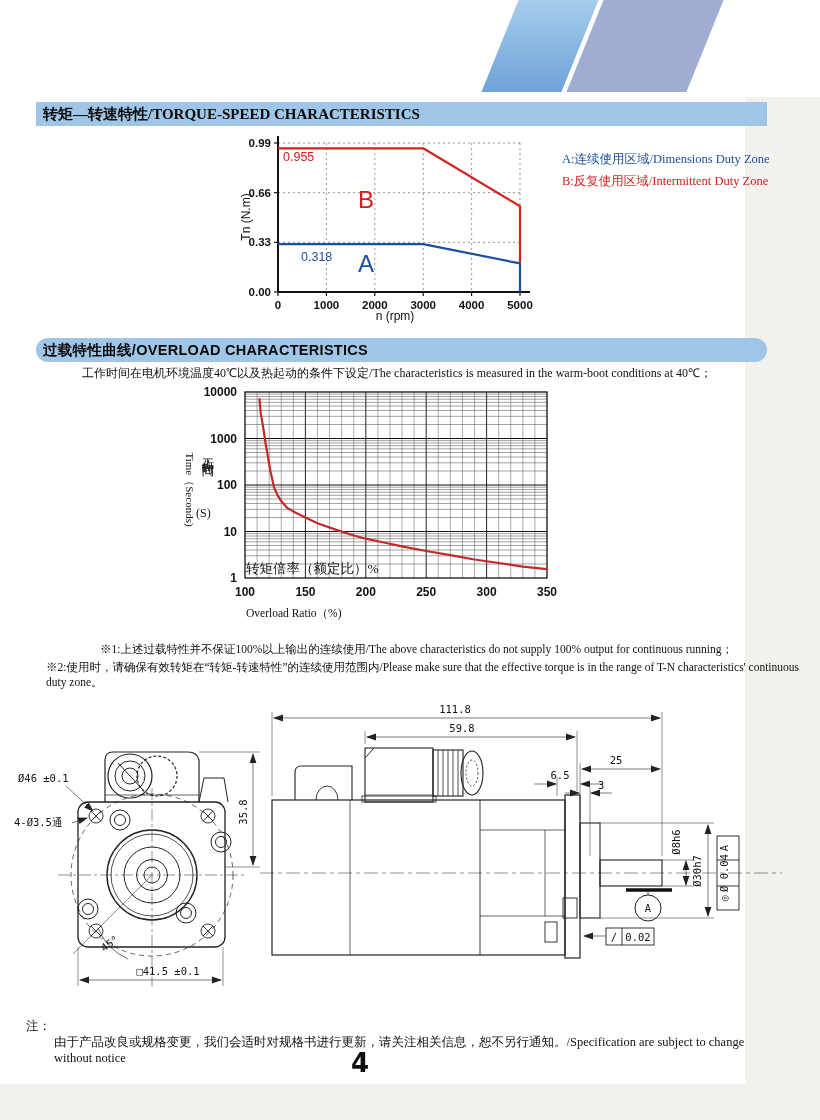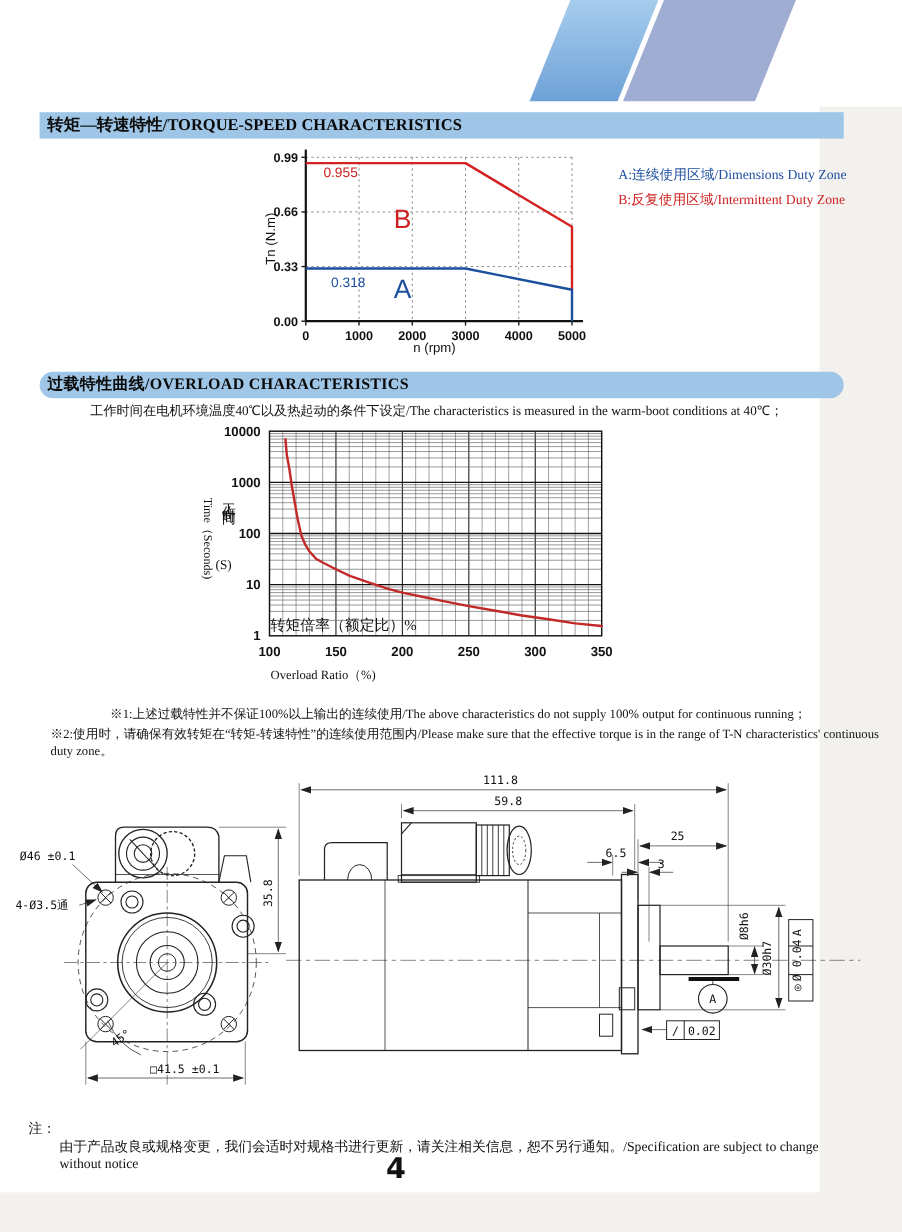--- a/index.html
+++ b/index.html
@@ -11,21 +11,21 @@
     background:linear-gradient(97deg,#54284 0%,#4f77bc 0%,#4169b2 33%,#33549f 47%,#20368a 58%,#101c60 74%,#15256e 100%);}
   .banner .stripe1{position:absolute;left:500px;top:-12px;width:80px;height:116px;
     transform:skewX(-22deg);background:linear-gradient(180deg,#a9d0ef,#5f97d2);opacity:.95;}
   .banner .stripe2{position:absolute;left:585px;top:-12px;width:120px;height:116px;
     transform:skewX(-22deg);background:#2c4a9c;opacity:.45;}
   .banner .glow{position:absolute;border-radius:50%;
     background:radial-gradient(circle,rgba(255,255,255,.95) 0%,rgba(255,255,255,0) 70%);}
   
   .secbar{left:8px;width:731px;height:24px;background:#9fc6e6;
     font-weight:bold;font-size:15px;line-height:24px;padding-left:7px;box-sizing:border-box;color:#0a0a0a;margin-left:28px;}
-  .secbar.gothic{font-family:Liberation Serif, serif;font-size:14.5px;letter-spacing:.3px;border-radius:12px;}
+  .secbar.gothic{font-family:Liberation Sans, sans-serif;font-size:14.5px;letter-spacing:.3px;border-radius:12px;}
   
   svg{position:absolute;overflow:visible;}
   .tick{font:700 11.5px "Liberation Sans",sans-serif;fill:#111;}
   .tick2{font:700 12px "Liberation Sans",sans-serif;fill:#111;}
   .axis-title{font-family:"Liberation Sans",sans-serif;font-size:12px;color:#111;text-align:center;}
   .rot-ccw{transform:rotate(-90deg);}
   .rot-cw{transform:rotate(90deg);}
   .vlabel{writing-mode:vertical-rl;letter-spacing:2px;font-size:12.5px;font-family:"Liberation Serif",serif;}
   .red{color:#cf2020;}
   .blue{color:#1d4fa0;}
@@ -94,21 +94,21 @@
       <text x="41" y="66.66666666666666" text-anchor="end" class="tick">0.66</text>
       <line x1="44" y1="13" x2="48" y2="13" stroke="#111" stroke-width="1.2"></line>
       <text x="41" y="17" text-anchor="end" class="tick">0.99</text>
       <polyline points="48.0,18.3 193.2,18.3 290.0,76.2 290.0,133.4" fill="none" stroke="#d42121" stroke-width="2.2" stroke-linejoin="round"></polyline>
       <polyline points="48.0,114.1 193.2,114.1 290.0,133.4 290.0,162.0" fill="none" stroke="#1d4fa0" stroke-width="2.2" stroke-linejoin="round"></polyline>
     </svg>
 
   <div class="abs axis-title rot-ccw" style="left:211px;top:210px;width:70px;height:14px;">Tn (N.m)</div>
   <div class="abs axis-title" style="left:355px;top:309px;width:80px;">n (rpm)</div>
 
-  <div class="abs cval red" style="left:294px;top:150px;text-align:center;">0.955</div>
+  <div class="abs cval red" style="left:283px;top:150px;text-align:center;">0.955</div>
   <div class="abs cval blue" style="left:301px;top:250px;">0.318</div>
   <div class="abs zone red" style="left:358px;top:186px;">B</div>
   <div class="abs zone blue" style="left:358px;top:250px;">A</div>
 
   <div class="abs legend-line blue" style="left:562px;top:151px;">A:连续使用区域/Dimensions Duty Zone</div>
   <div class="abs legend-line red" style="left:562px;top:173px;">B:反复使用区域/Intermittent Duty Zone</div>
 
   <div class="abs secbar gothic" style="top:338px;">过载特性曲线/OVERLOAD CHARACTERISTICS</div>
   <div class="abs body-text" style="left:82px;top:364px;">工作时间在电机环境温度40℃以及热起动的条件下设定/The characteristics is measured in the warm-boot conditions at 40℃；</div>
 

